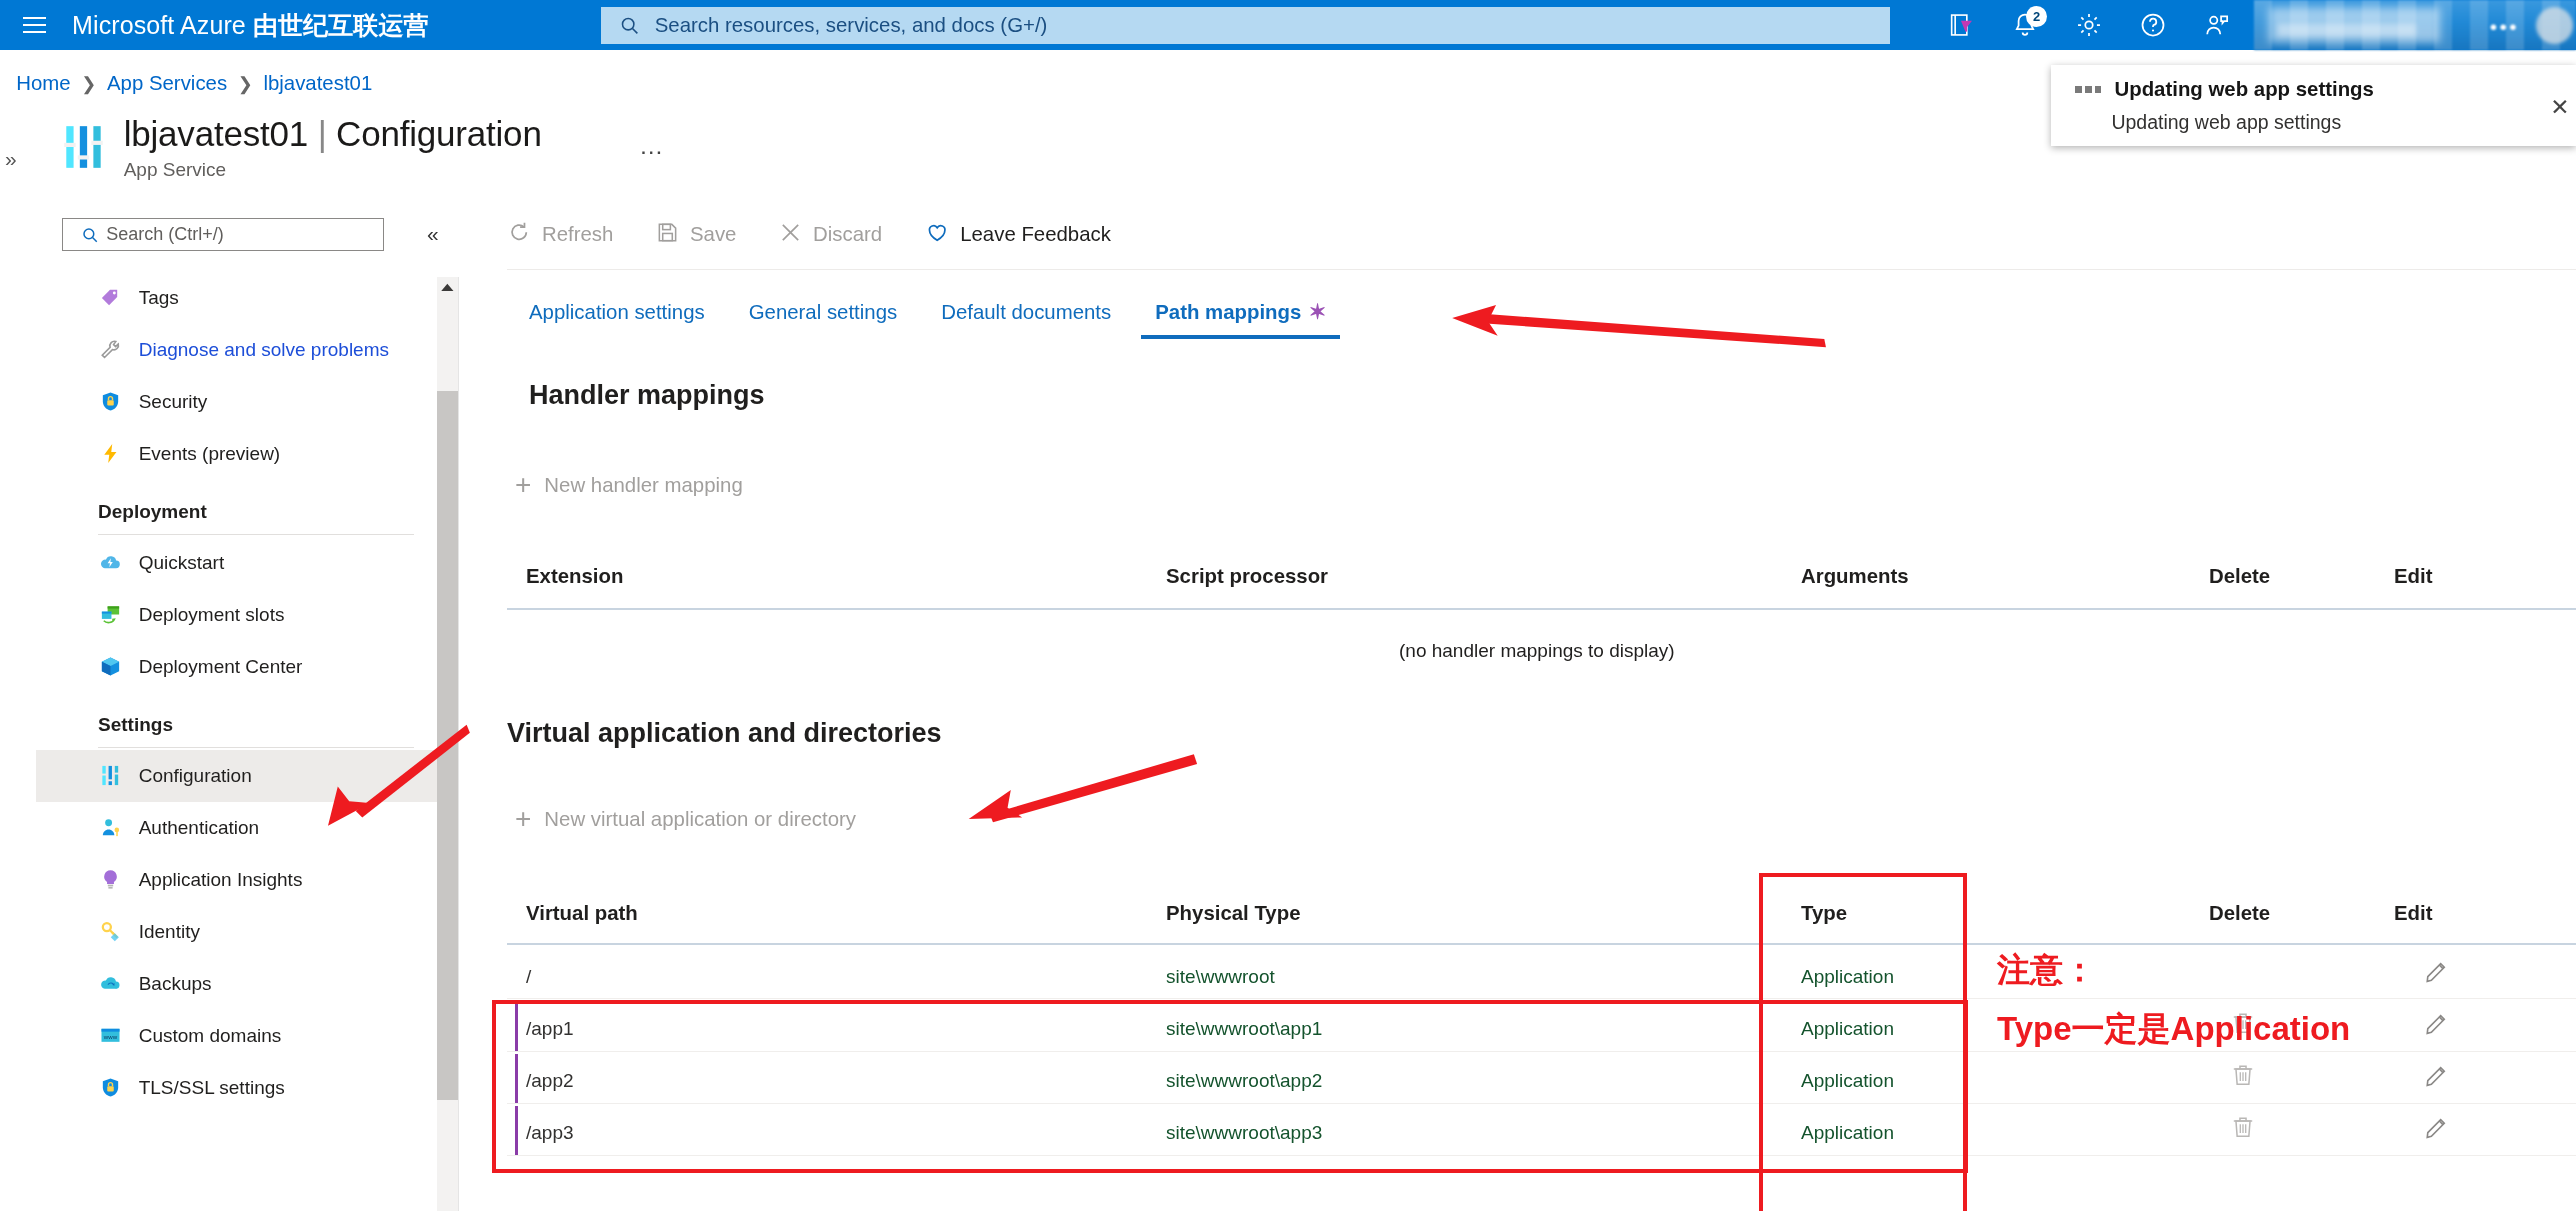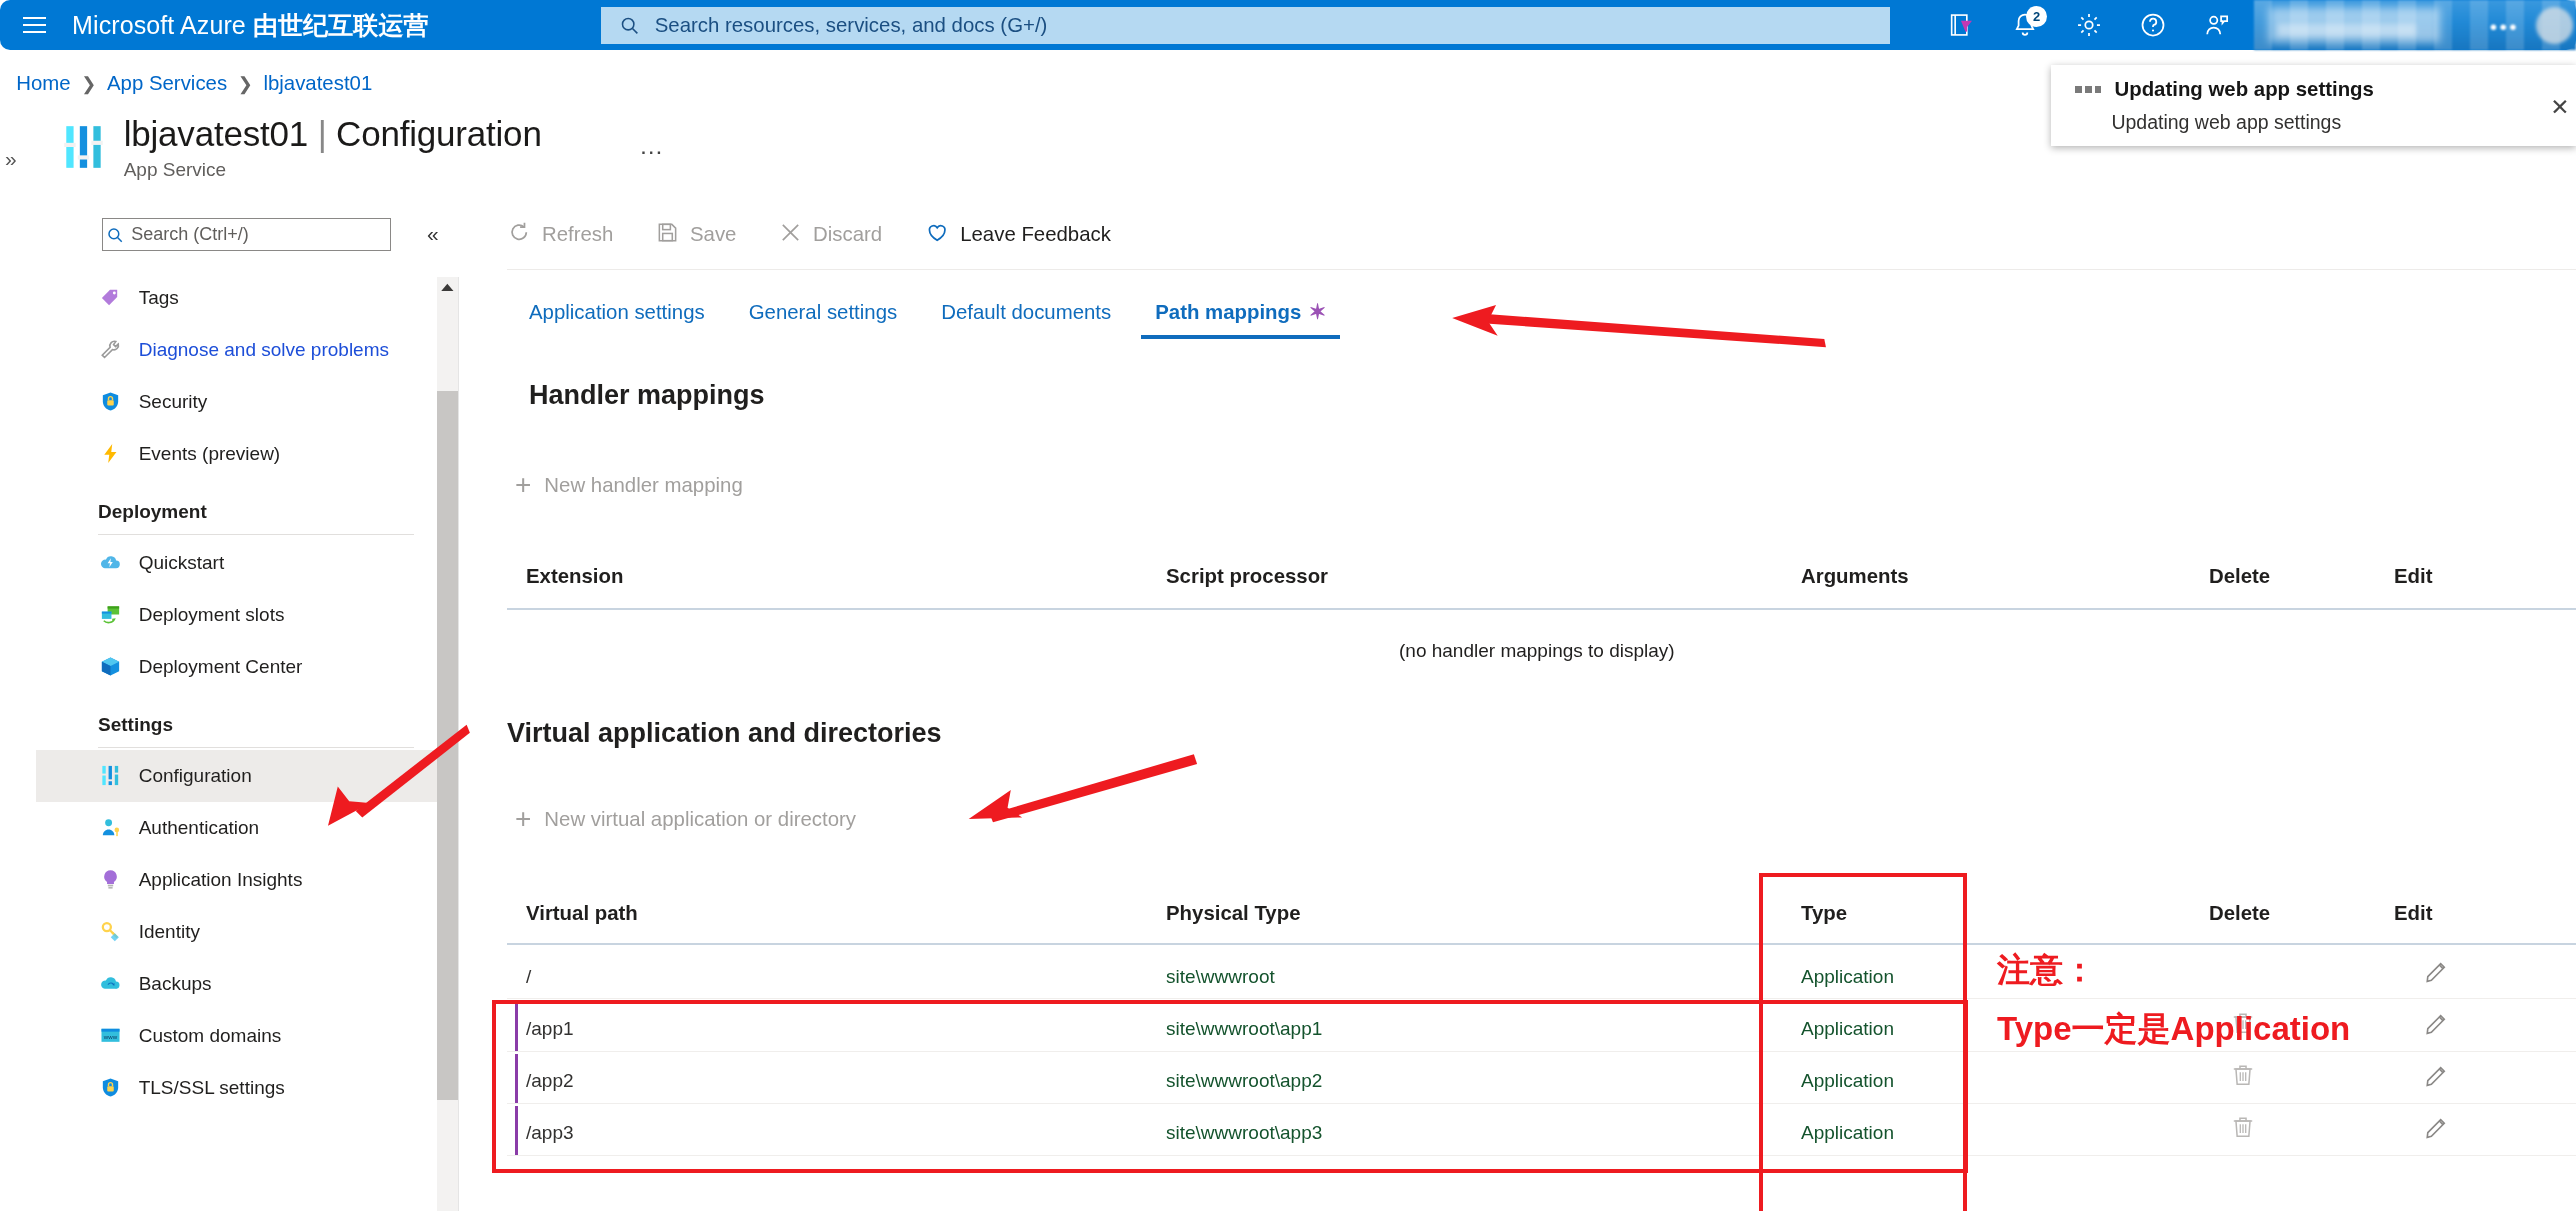--- a/index.html
+++ b/index.html
@@ -7,21 +7,21 @@
     width: 2576px; height: 1212px;
     background: #ffffff;
     font-family: "Liberation Sans", sans-serif;
     overflow: hidden;
   }
   #root { position: relative; width: 2576px; height: 1212px; }
 
   
   .topbar {
     position: absolute; top: 0; left: 0; width: 2576px; height: 50px;
-    background: #0078d4; display: flex; align-items: center; border-radius: 10px;
+    background: #0078d4; display: flex; align-items: center;
   }
   .hamburger {
     width: 46px; height: 50px; display: flex; flex-direction: column;
     align-items: center; justify-content: center; gap: 5.7px; margin-left: 11.4px;
     cursor: pointer;
   }
   .hamburger span { display:block; width: 23px; height: 1.6px; background: #fff; }
   .brand {
     color: #ffffff; font-size: 25px; margin-left: 14.7px; white-space: nowrap;
     letter-spacing: 0.1px;
@@ -99,24 +99,23 @@
   .titletext h1 {
     font-size: 35px; font-weight: normal; color: #1b1a19; white-space: nowrap;
     letter-spacing: -0.2px;
   }
   .titletext h1 .sepbar { color: #888; font-weight: 300; }
   .titletext .sub { font-size: 19px; color: #605e5c; margin-top: 4.9px; }
   .title-ellipsis {
     position: absolute; left: 639px; top: 132px; font-size: 24.4px; color: #444; cursor: pointer;
   }
   .leftsearch {
-    position: absolute; left: 62px; top: 218px; width: 289px; height: 33px;
-    border: 0.8px solid #8a8886; display: flex; align-items: center; padding-left: 3px;
+    position: absolute; left: 62px; top: 218px; width: 322px; height: 33px;
+    border: 0.8px solid #8a8886; display: flex; align-items: center; padding-left: 18px;
     background: #fff;
-    margin-left: 40px;
   }
   .leftsearch .magn { margin-right: 7.3px; display:flex; }
   .leftsearch input {
     border: none; outline: none; background: transparent; font-size: 18px;
     color: #323130; font-family: "Liberation Sans", sans-serif; width: 269px;
   }
   .leftsearch input::placeholder { color: #605e5c; opacity: 1; }
   .leftcollapse {
     position: absolute; left: 427px; top: 222px; font-size: 21px; color: #333; cursor: pointer;
   }

